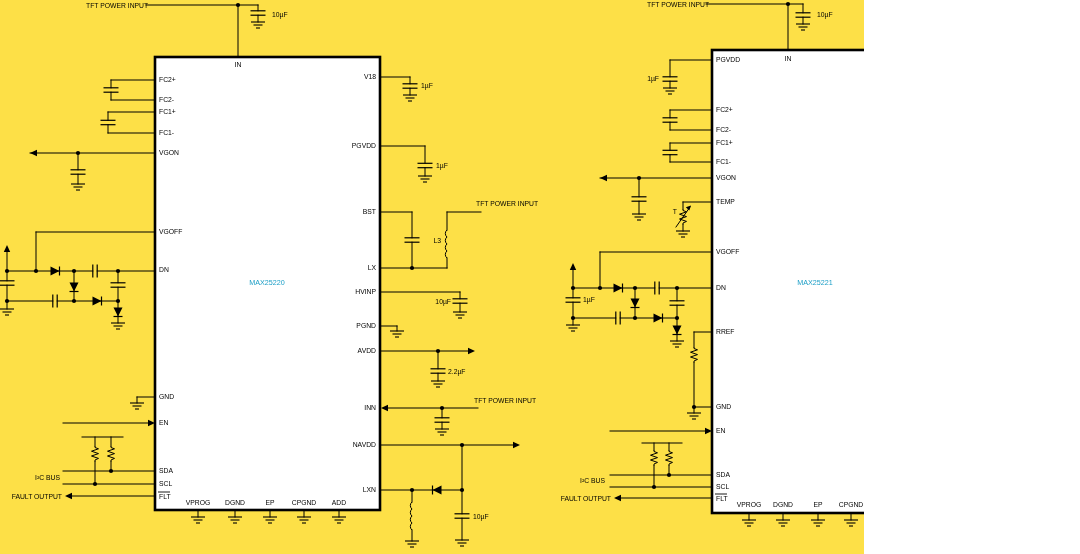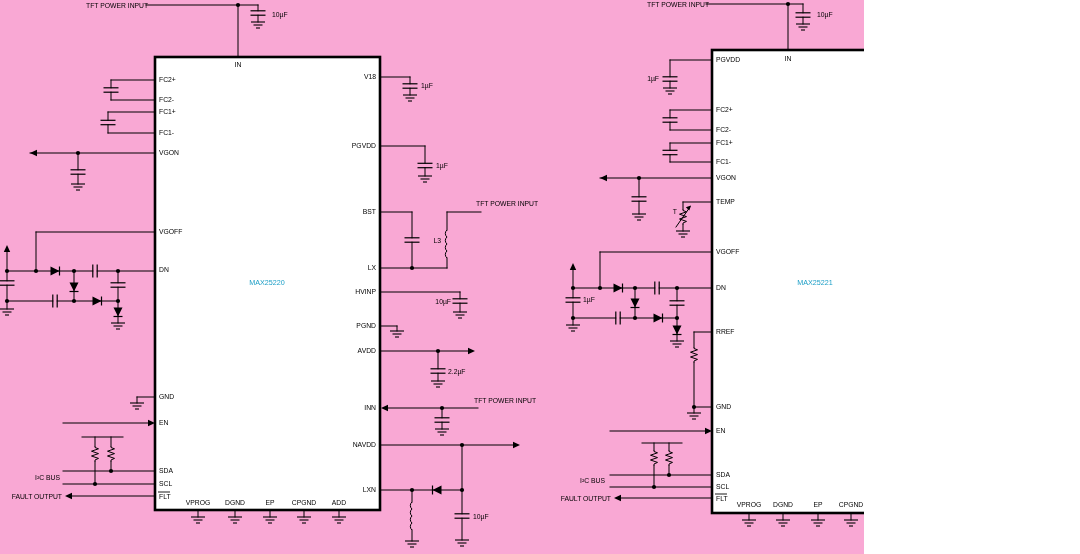--- a/index.html
+++ b/index.html
@@ -1,16 +1,16 @@
 <!DOCTYPE html>
 <html><head>
 <meta charset="utf-8">
 <style>
   html,body{margin:0;padding:0;background:#ffffff;}
-  .page{width:864px;height:554px;background:#f9a8d4;position:relative;overflow:hidden;}
+  .page{width:864px;height:554px;background:#fde047;position:relative;overflow:hidden;}
   svg{display:block;font-family:"Liberation Sans",sans-serif;}
   .w{stroke:#000;stroke-width:1;fill:none;stroke-linecap:square;}
   .w2{stroke:#000;stroke-width:2;fill:none;stroke-linecap:square;}
   .ic{fill:#ffffff;stroke:#000;stroke-width:2.6;}
   .dot{fill:#000;stroke:none;}
   text{font-size:6.8px;fill:#000;}
   .part{font-size:7.2px;fill:#1b9ec6;}
   .ov{stroke:#000;stroke-width:0.9;}
 </style>
 </head>

